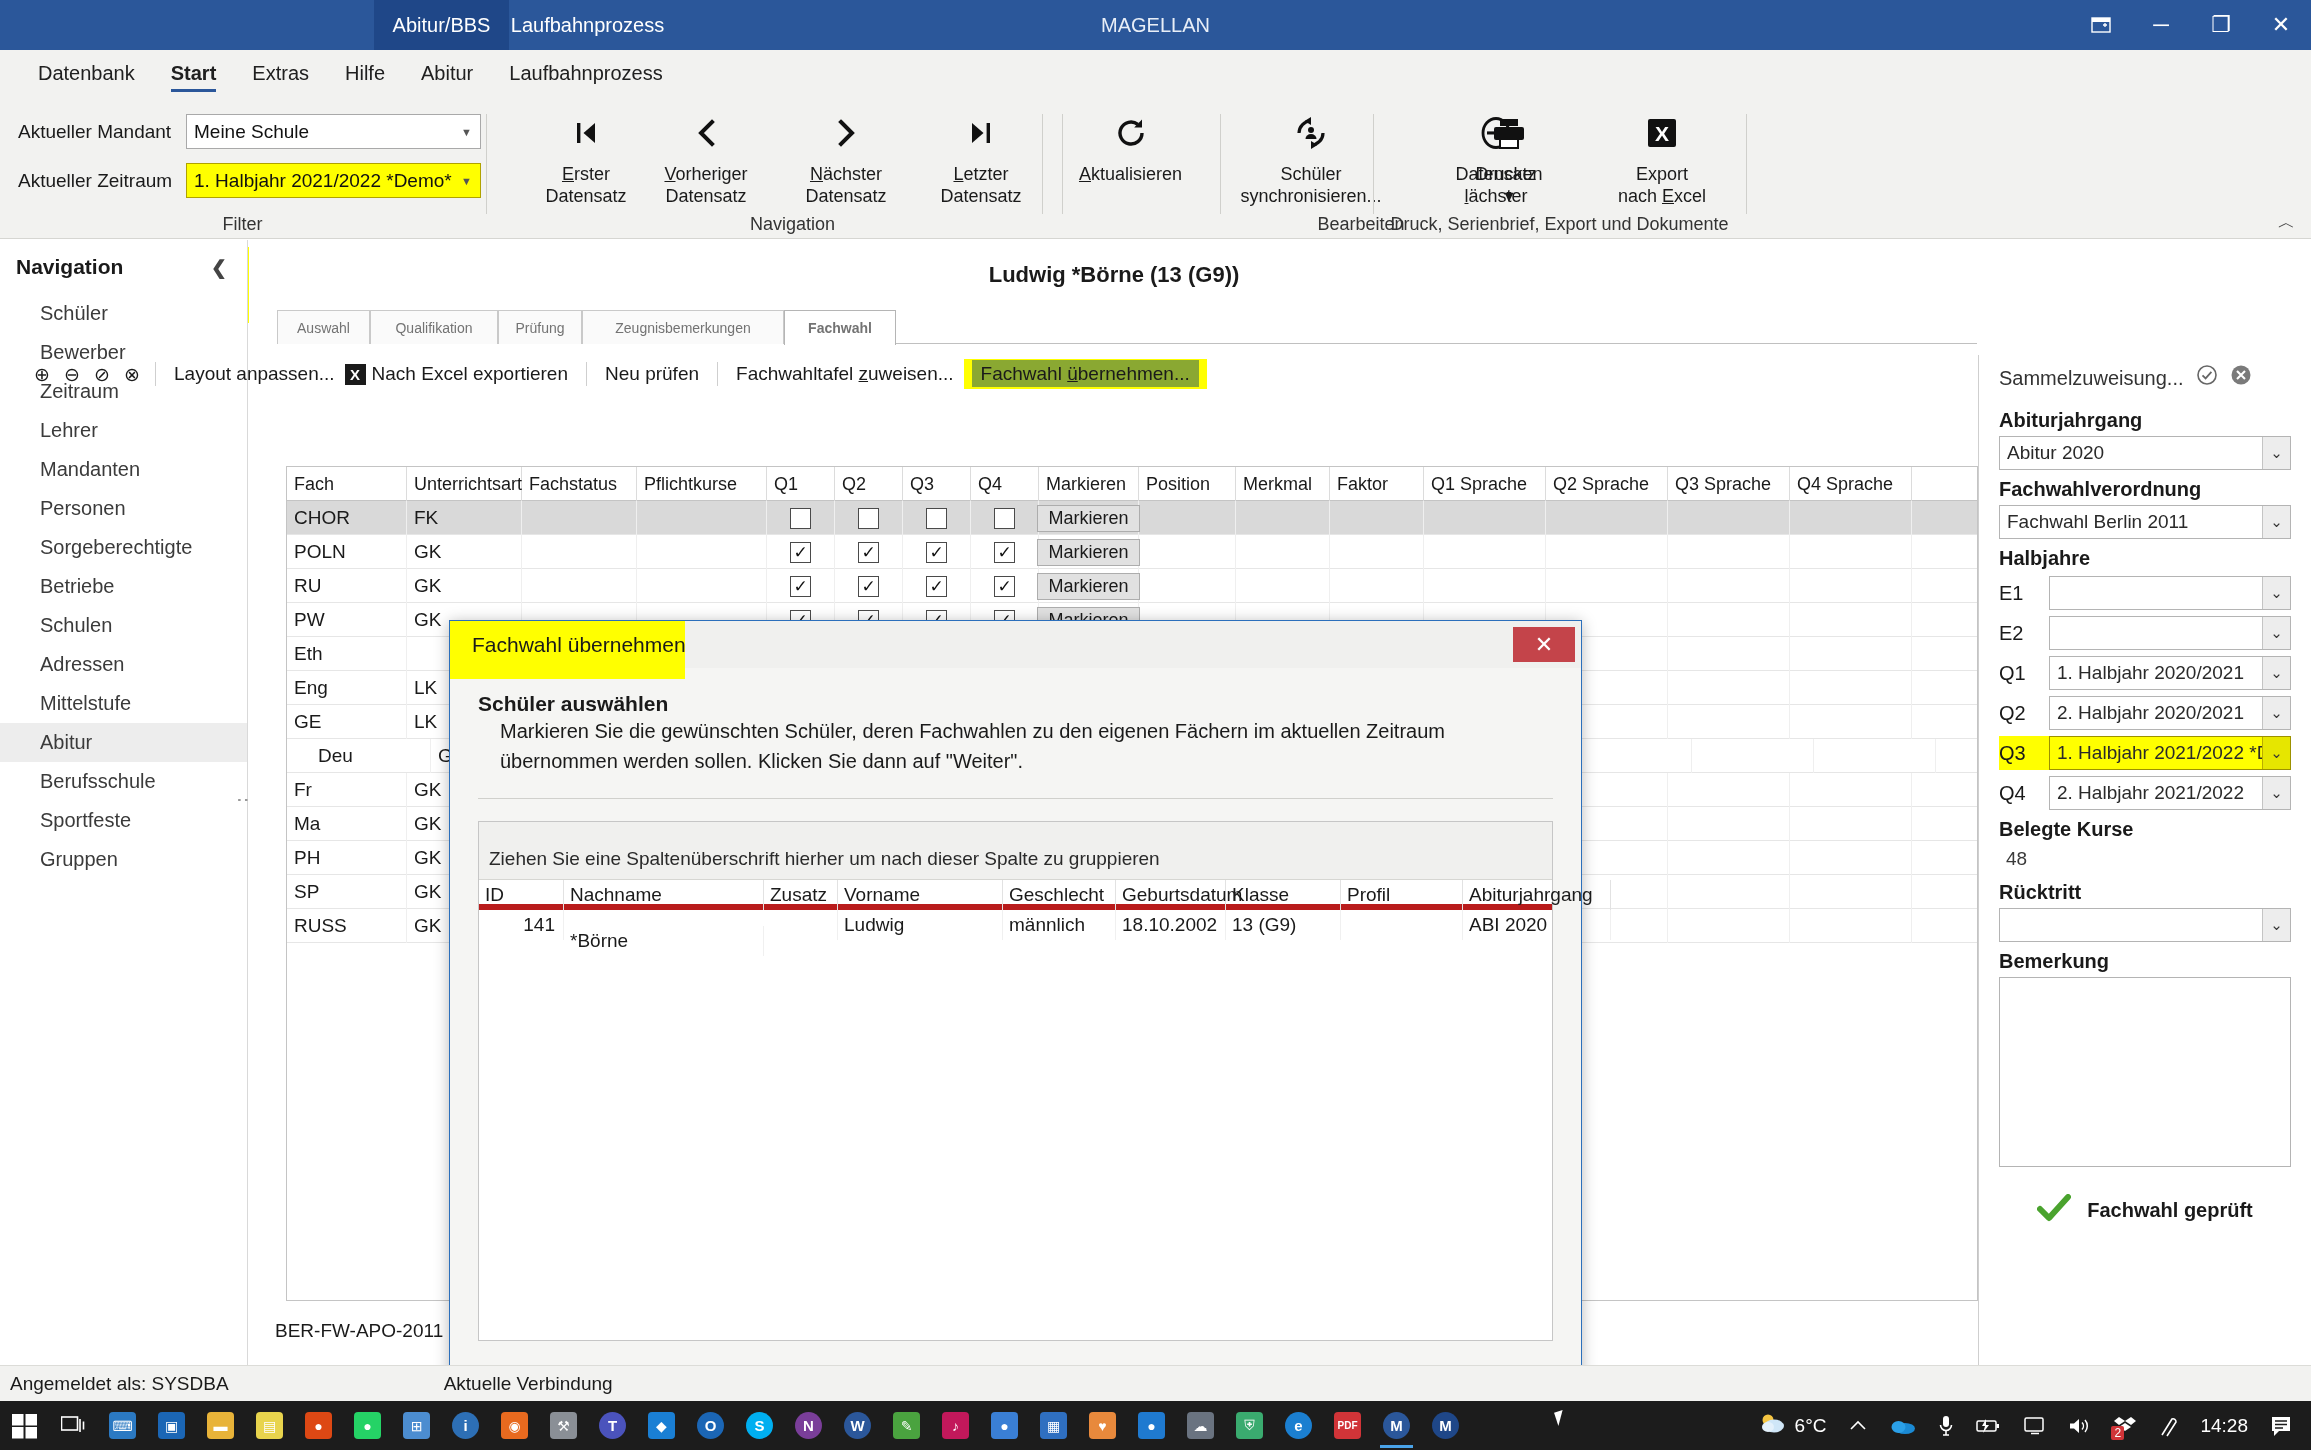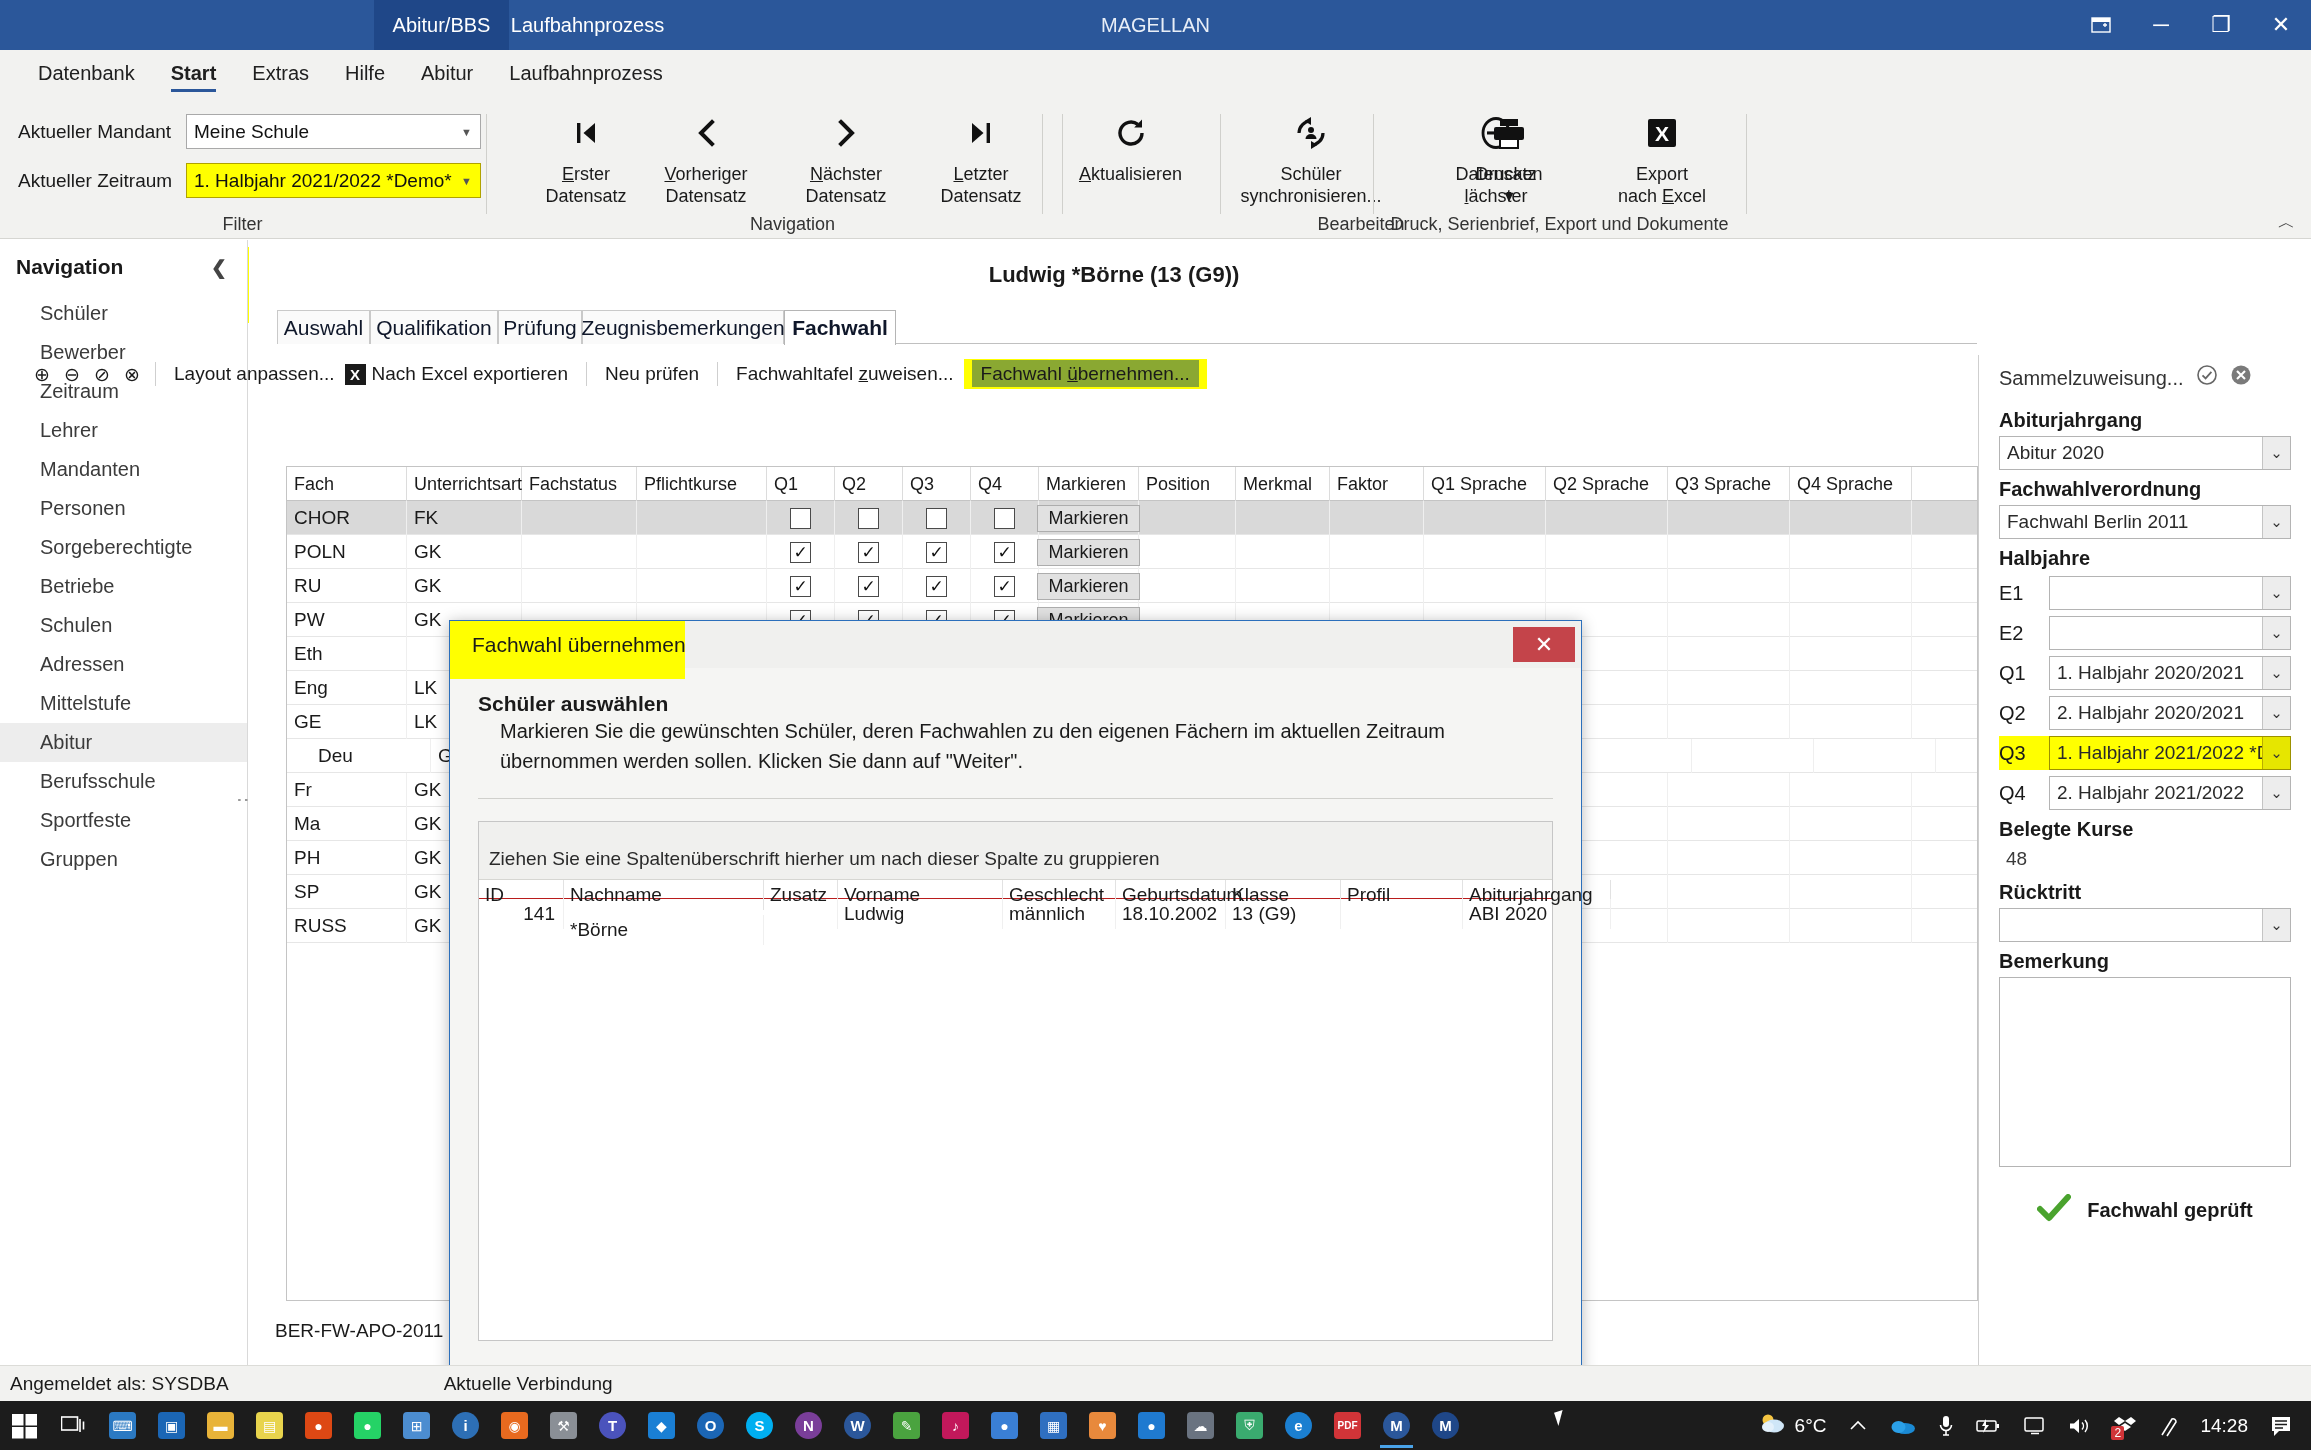--- a/index.html
+++ b/index.html
@@ -128,21 +128,21 @@
   }
 
   .tabstrip {
     position: absolute; left: 27px; top: 310px; width: 1700px; height: 34px;
     border-bottom: 1px solid #c0c0c0;
   }
   .tab {
     position: absolute; top: 0; height: 34px;
     border: 1px solid #c9c9c9; border-bottom: none; background: #fafafa;
     display: flex; align-items: center; justify-content: center;
-    font-size: 21px; color: #0f172a; padding: 0 14px;
+    font-size: 14px; color: #737373; padding: 0 14px;
   }
   .tab.active { background: #ffffff; font-weight: bold; border-color: #b5b5b5; }
 
   .grid-toolbar {
     position: absolute; left: 27px; top: 357px; width: 1700px; height: 34px;
     display: flex; align-items: center; font-size: 19px; color: #1a1a1a;
   }
   .tb-icon { width: 30px; display: flex; align-items: center; justify-content: center; }
   .tb-txt { padding: 0 10px; white-space: nowrap; }
   .tb-div { width: 1px; height: 24px; background: #cfcfcf; margin: 0 8px; }
@@ -265,22 +265,22 @@
   .m-h1 { font-weight: bold; font-size: 21px; color: #1a1a1a; }
   .m-p { font-size: 20px; color: #1a1a1a; line-height: 1.5; padding-left: 22px; }
   .m-rule { height: 1px; background: #d0d0cc; margin: 22px 0 22px 0; }
   .m-grid { border: 1px solid #c6c6c6; background: #ffffff; height: 520px; }
   .m-groupbar {
     height: 58px; background: #f0f0ee; border-bottom: 1px solid #d6d6d2;
     display: flex; align-items: flex-end; padding: 0 0 9px 10px;
     font-size: 19px; color: #2a2a2a;
   }
   .m-head {
-    display: flex; height: 19px; font-size: 19px; color: #1a1a1a;
-    border-bottom: 1px solid #b91c1c;
+    display: flex; height: 30px; font-size: 19px; color: #1a1a1a;
+    border-bottom: 6px solid #b91c1c;
   }
   .m-h { flex: none; border-right: 1px solid #e2e2e2; padding-left: 6px;
          display: flex; align-items: center; height: 30px; }
   .m-row { display: flex; height: 30px; font-size: 19px; color: #1a1a1a; }
   .m-c { flex: none; border-right: 1px solid #f0f0f0; padding-left: 6px;
          display: flex; align-items: center; height: 30px; }
   .m-c.right { justify-content: flex-end; padding-right: 8px; padding-left: 0; }
 
   
   .statusbar {

